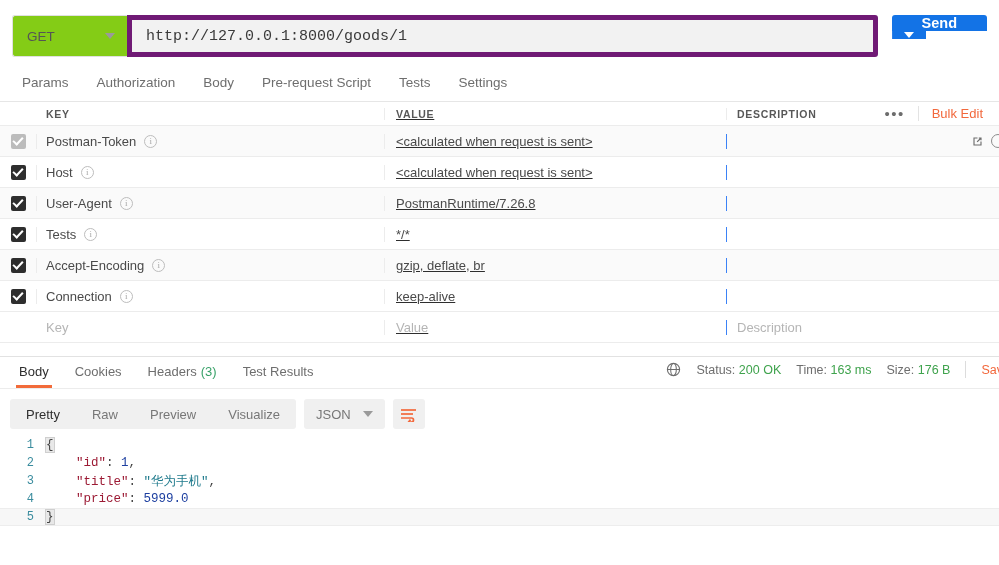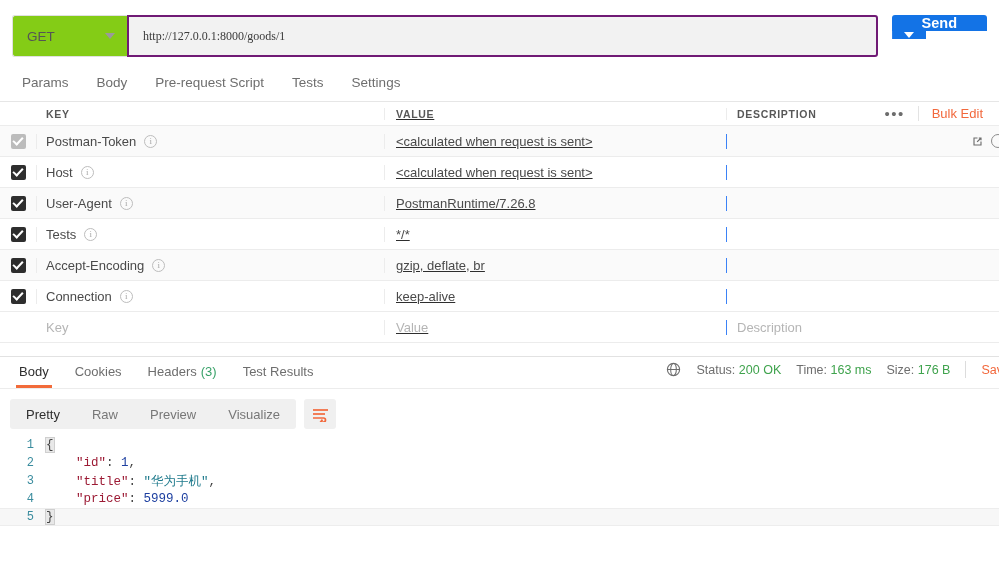--- a/index.html
+++ b/index.html
@@ -28,24 +28,24 @@
     display: flex; align-items: center; justify-content: space-between;
     padding: 0 12px 0 14px;
     font-size: 13.5px; color: #555; cursor: pointer;
   }
   .caret-dn {
     width: 0; height: 0; border-left: 5px solid transparent;
     border-right: 5px solid transparent; border-top: 6px solid #9a9a9a;
   }
   .url-input {
     flex: 1; height: 42px;
-    border: 2px solid #701a75; border-radius: 0 3px 3px 0;
+    border: 5px solid #701a75; border-radius: 0 3px 3px 0;
     background: #f2f2f2;
-    padding: 0 14px; font-size: 12px; color: #3a3a3a;
-    font-family: Liberation Serif, serif;
+    padding: 0 14px; font-size: 15px; color: #3a3a3a;
+    font-family: Liberation Mono, monospace;
     outline: none;
   }
   .send-wrap {
     margin-left: 14px; display: flex; height: 42px;
     border-radius: 3px; overflow: hidden; flex-direction: column;
   }
   .send-btn {
     background: #1373e6; color: #fff; border: none;
     padding: 0 30px; font-size: 14.5px; font-weight: bold;
     cursor: pointer; font-family: "Liberation Sans", sans-serif;
@@ -236,20 +236,23 @@
         <span class="caret-white"></span>
       </button>
     </div>
   </div>
 
   <div class="req-tabs">
     <div class="req-tab">
       <span>Params</span>
     </div>
     <div class="req-tab">
+      <span>Authorization</span>
+    </div>
+    <div class="req-tab">
       <span>Body</span>
     </div>
     <div class="req-tab">
       <span>Pre-request Script</span>
     </div>
     <div class="req-tab">
       <span>Tests</span>
     </div>
     <div class="req-tab">
       <span>Settings</span>
@@ -422,20 +425,24 @@
   </div>
   <div class="resp-tabs-rule"></div>
 
   <div class="view-bar">
     <div class="seg">
       <div class="seg-item active">Pretty</div>
       <div class="seg-item">Raw</div>
       <div class="seg-item">Preview</div>
       <div class="seg-item">Visualize</div>
     </div>
+    <div class="fmt-sel">
+      <span>JSON</span>
+      <span class="caret-dn"></span>
+    </div>
     <div class="wrap-btn">
       <svg width="17" height="15" viewBox="0 0 17 15">
         <line x1="1" y1="3" x2="16" y2="3" stroke="#f2683c" stroke-width="1.7"></line>
         <line x1="1" y1="7" x2="13" y2="7" stroke="#f2683c" stroke-width="1.7"></line>
         <path d="M1 11h10.5a2 2 0 1 1 0 4H9" fill="none" stroke="#f2683c" stroke-width="1.7"></path>
         <path d="M10.5 12.6L8.6 15l1.9 1.4" fill="none" stroke="#f2683c" stroke-width="1.7"></path>
       </svg>
     </div>
   </div>
 

